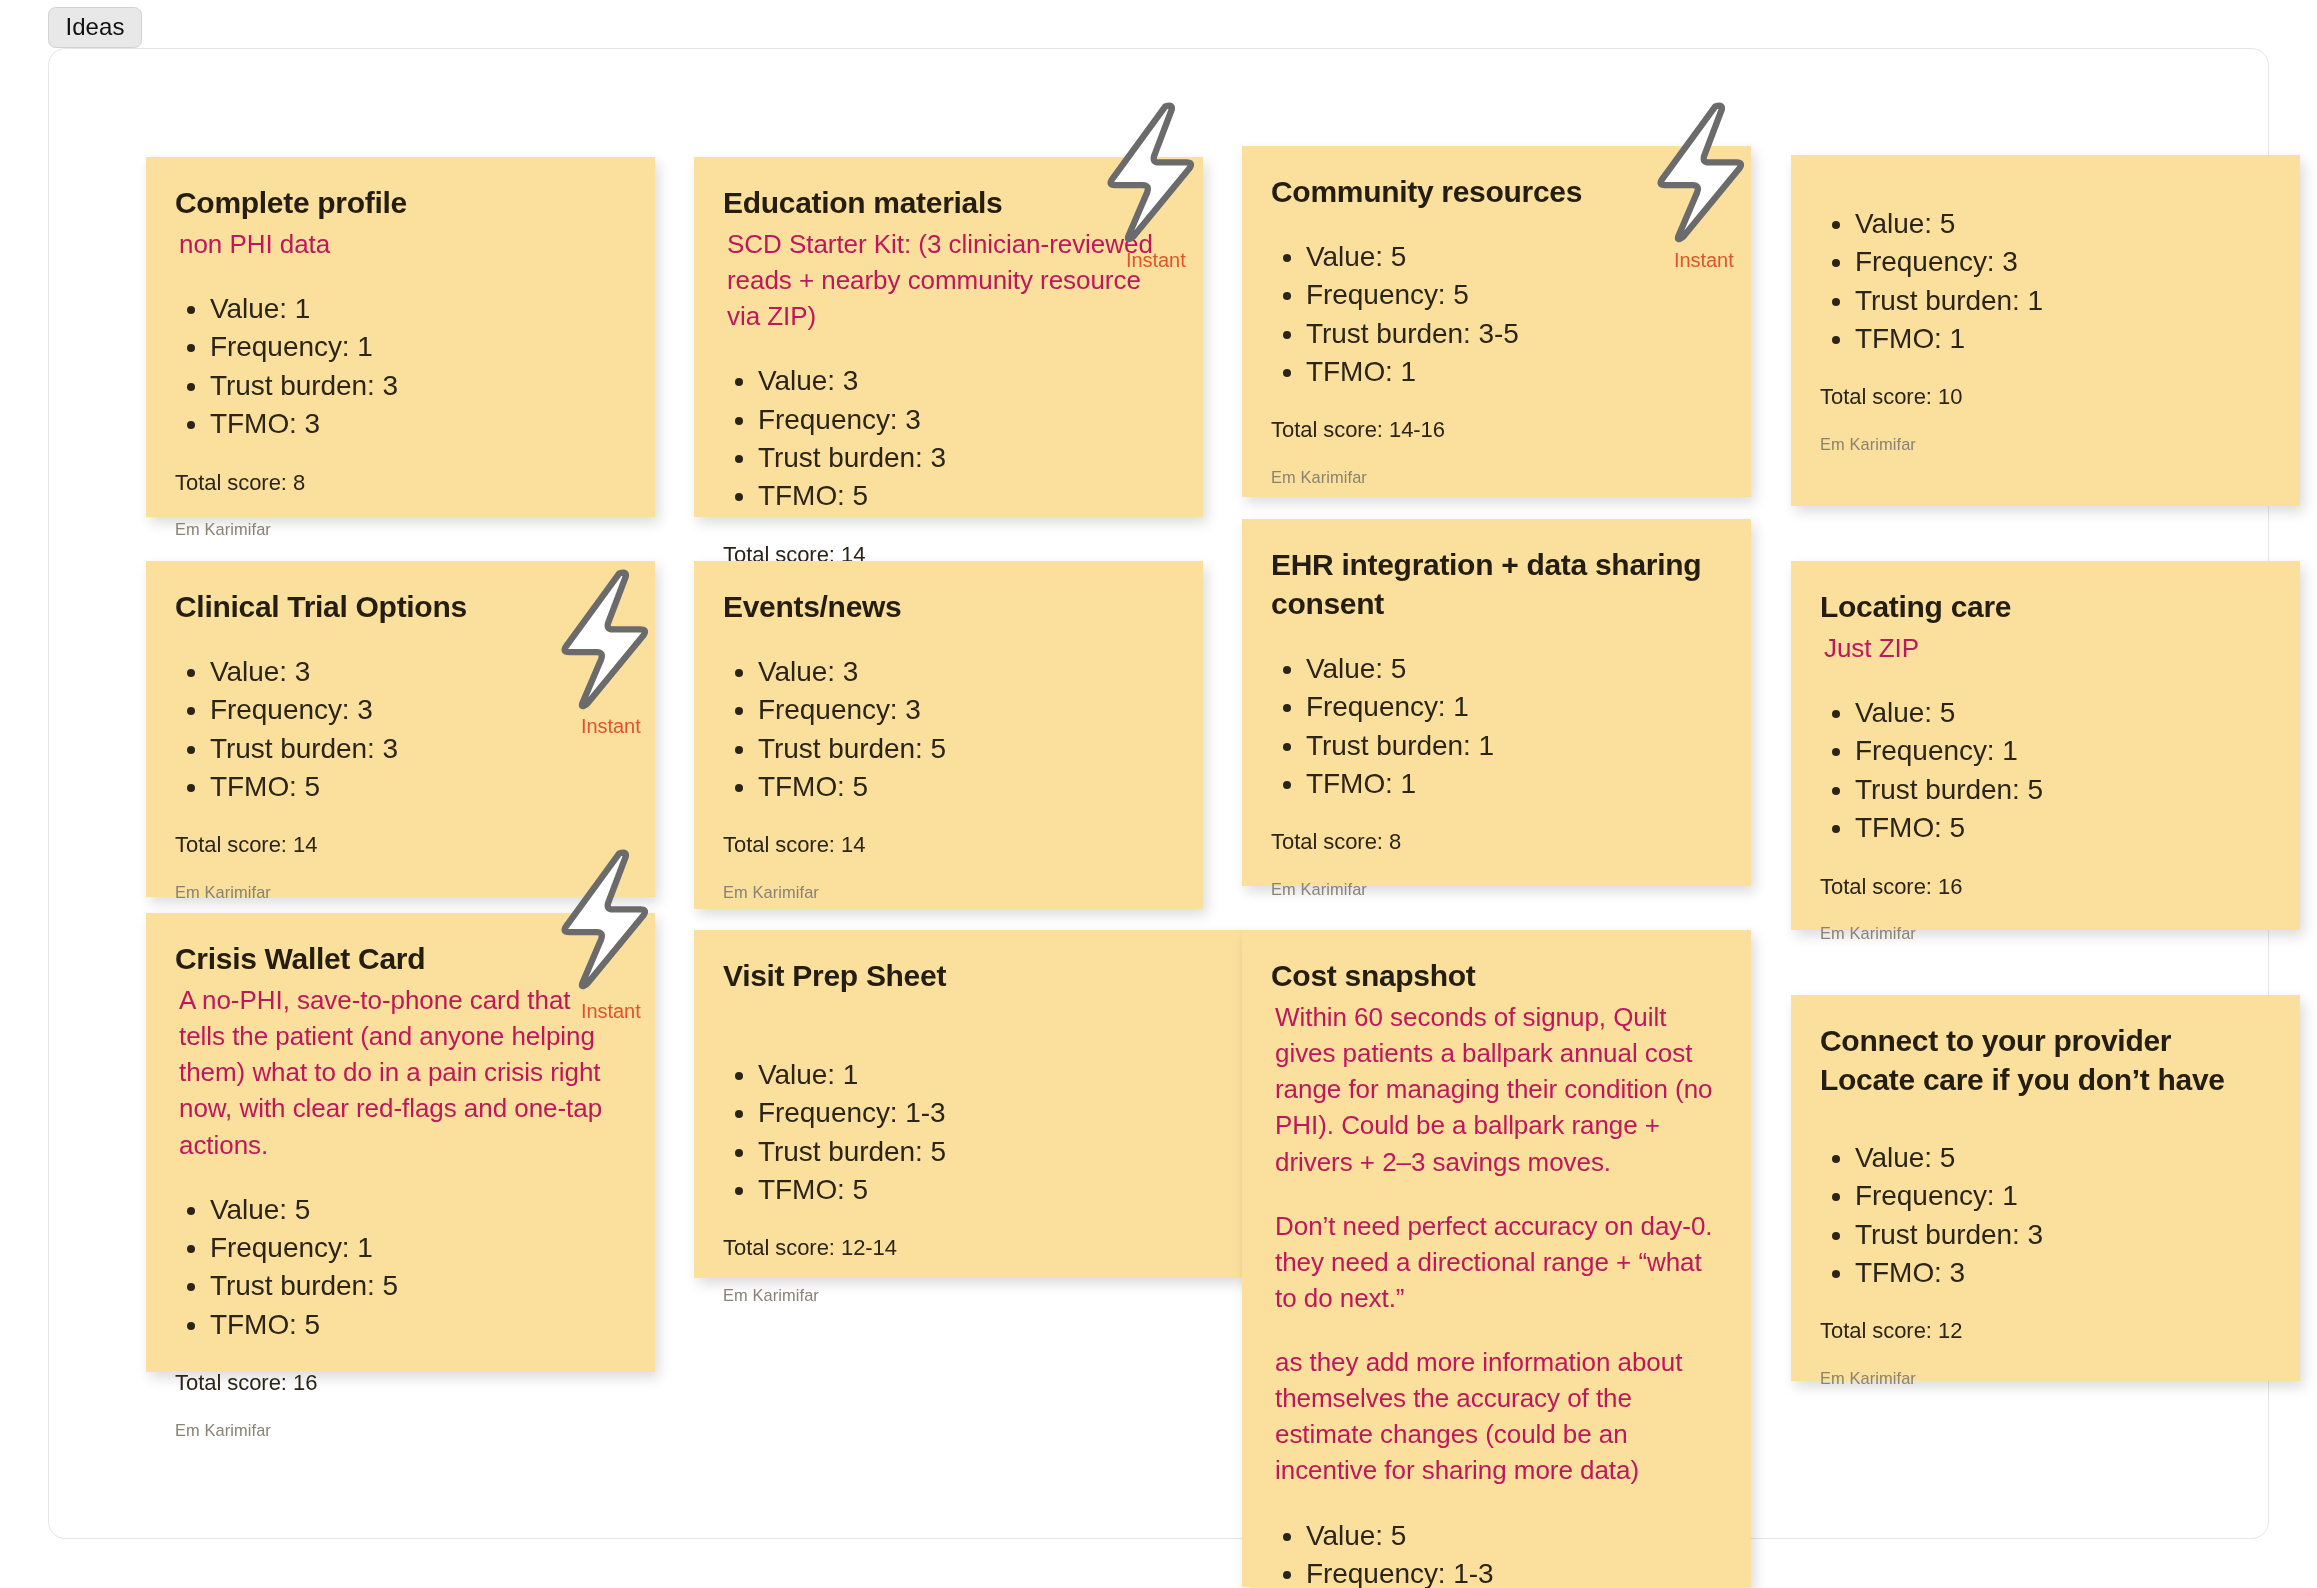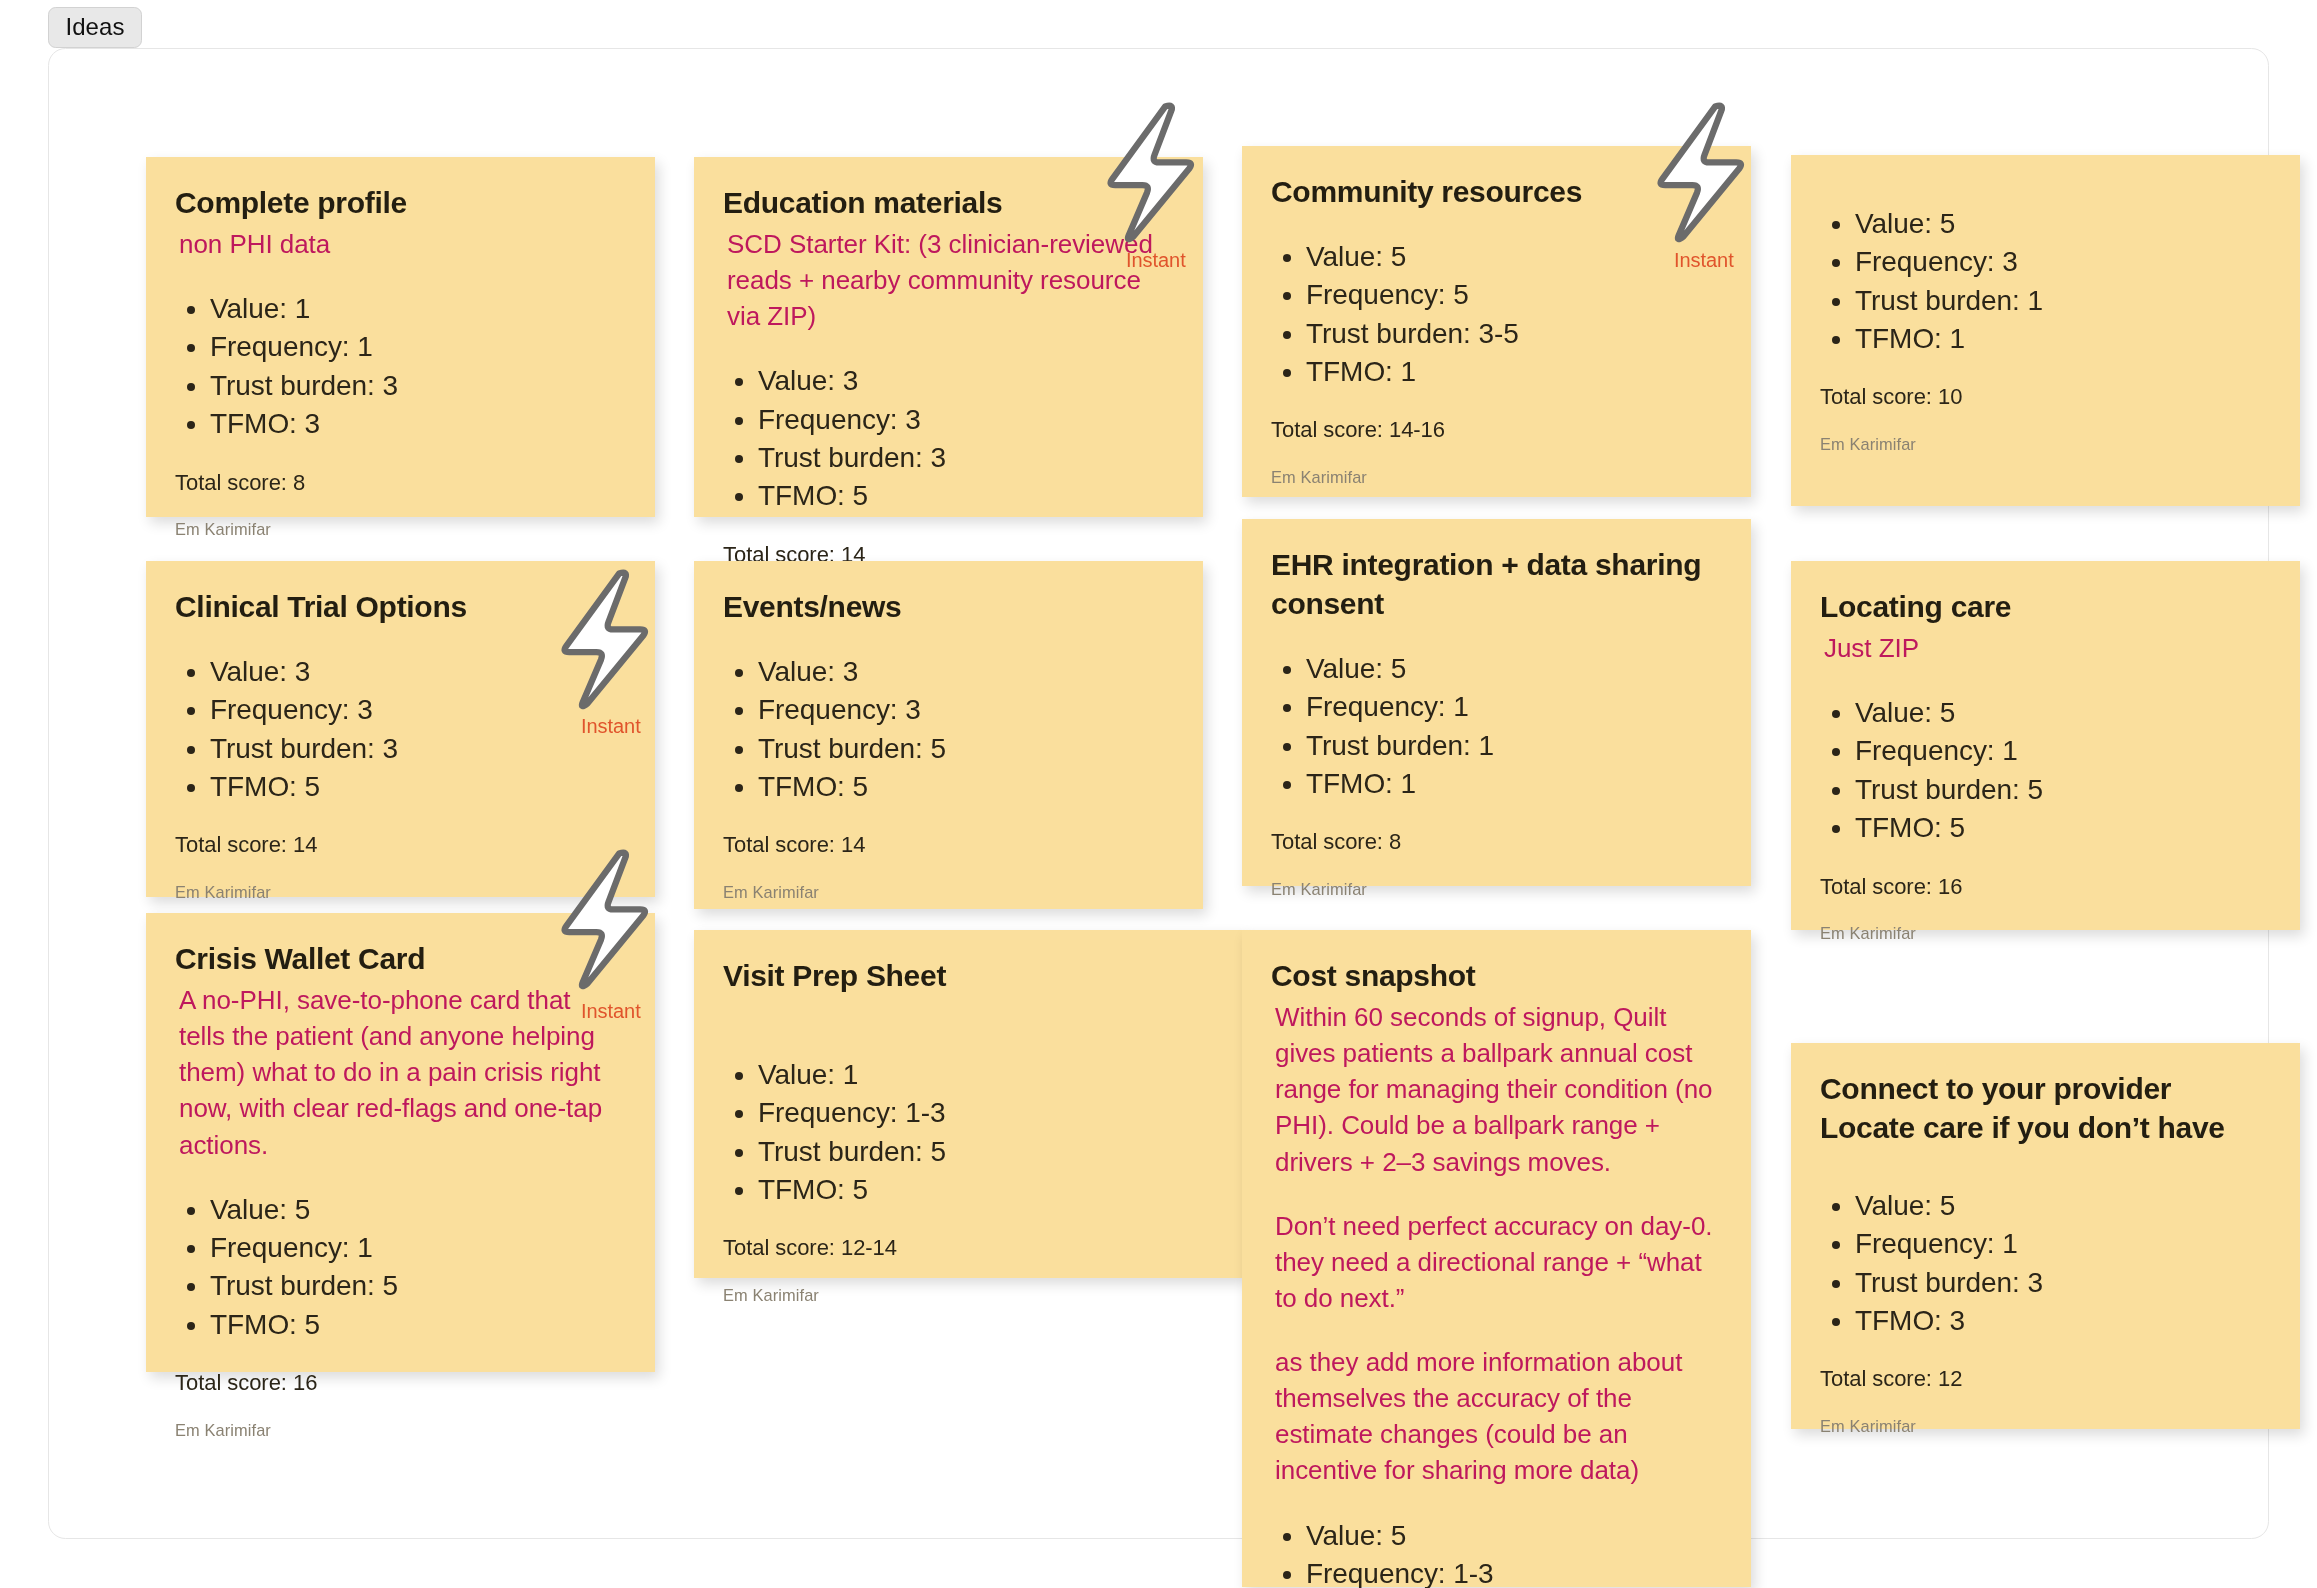--- a/index.html
+++ b/index.html
@@ -132,21 +132,21 @@
   #card-care-plan        { left: 1742px; top: 106px;  width: 509px;  height: 351px; }
 
   #card-clinical-trial   { left: 97px;  top: 512px;  width: 509px;  height: 336px; }
   #card-events           { left: 645px;  top: 512px;  width: 509px;  height: 348px; }
   #card-ehr              { left: 1193px; top: 470px;  width: 509px;  height: 367px; }
   #card-locating-care    { left: 1742px; top: 512px;  width: 509px;  height: 369px; }
 
   #card-crisis-wallet    { left: 97px;  top: 864px;  width: 509px;  height: 459px; }
   #card-visit-prep       { left: 645px;  top: 881px;  width: 550px;  height: 348px; }
   #card-cost-snapshot    { left: 1193px; top: 881px;  width: 509px;  height: 657px; }
-  #card-connect-provider { left: 1742px; top: 946px;  width: 509px;  height: 386px; margin-top: 48px; }
+  #card-connect-provider { left: 1742px; top: 946px;  width: 509px;  height: 386px; }
 
   
   #bolt-1 { left: 1048px; top: 50px;  width: 106px; height: 145px; }
   #bolt-2 { left: 1598px; top: 50px;  width: 106px; height: 145px; }
   #bolt-3 { left: 502px;  top: 517px; width: 106px; height: 145px; }
   #bolt-4 { left: 502px;  top: 797px; width: 106px; height: 145px; }
 
   #instant-1 { left: 1077px; top: 200px; }
   #instant-2 { left: 1625px; top: 200px; }
   #instant-3 { left: 532px;  top: 666px; }

